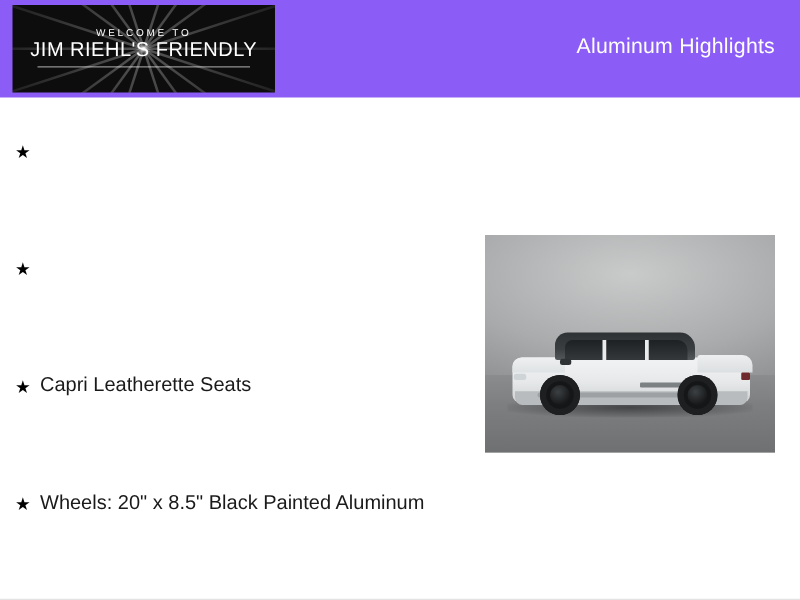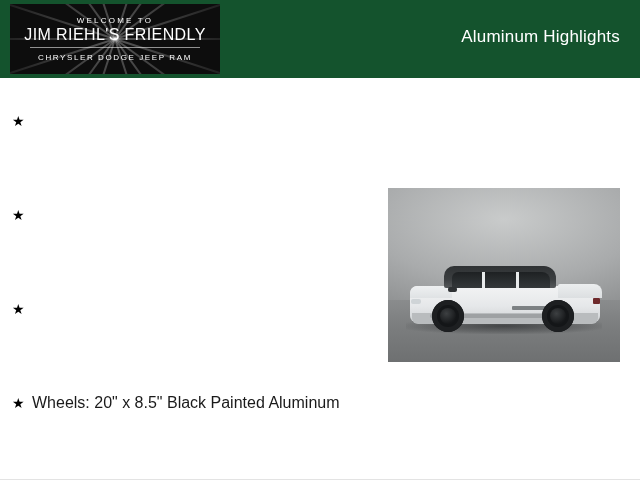--- a/index.html
+++ b/index.html
@@ -23,21 +23,21 @@
     border-bottom: 1px solid #e3e3e3;
   }
 
   
   .header {
     position: absolute;
     left: 0;
     top: 0;
     width: 640px;
     height: 78px;
-    background: #14532d;
+    background: #8b5cf6;
     overflow: hidden;
   }
   .header-title {
     position: absolute;
     right: 20px;
     top: 27px;
     color: #ffffff;
     font-size: 17px;
     letter-spacing: 0.2px;
     white-space: nowrap;
@@ -326,41 +326,41 @@
       <div class="beam" style="transform: rotate(180deg);"></div>
       <div class="beam" style="transform: rotate(198deg);"></div>
       <div class="beam" style="transform: rotate(216deg);"></div>
       <div class="beam" style="transform: rotate(234deg);"></div>
       <div class="beam" style="transform: rotate(252deg);"></div>
 
       <div class="logo-inner">
         <div class="logo-welcome">WELCOME TO</div>
         <div class="logo-name">JIM RIEHL'S FRIENDLY</div>
         <div class="logo-rule"></div>
-        <div class="logo-brands">CHRYSLER  DODGE  JEEP  RAM</div>
       </div>
     </div>
 
     <div class="header-title">Aluminum Highlights</div>
   </div>
 
   <div class="content">
 
     <div class="hl-list">
 
       <div class="hl-item">
         <span class="hl-star">★</span>
       </div>
 
       <div class="hl-item">
         <span class="hl-star">★</span>
       </div>
 
       <div class="hl-item">
         <span class="hl-star">★</span>
+        <span class="hl-text">Capri Leatherette Seats</span>
       </div>
 
       <div class="hl-item">
         <span class="hl-star">★</span>
         <span class="hl-text">Wheels: 20" x 8.5" Black Painted Aluminum</span>
       </div>
 
     </div>
 
     <div class="photo">

